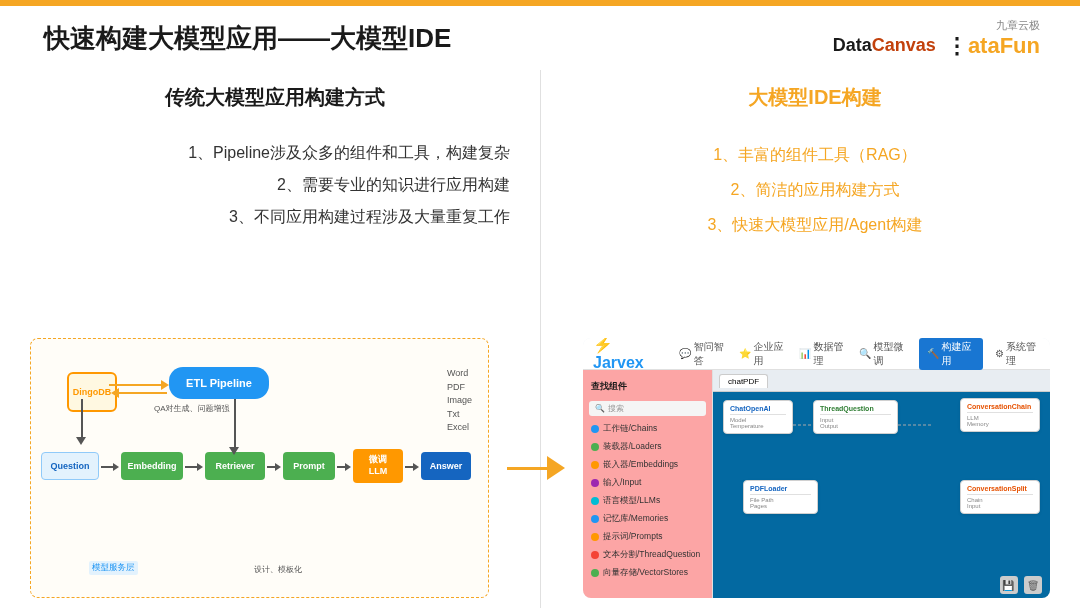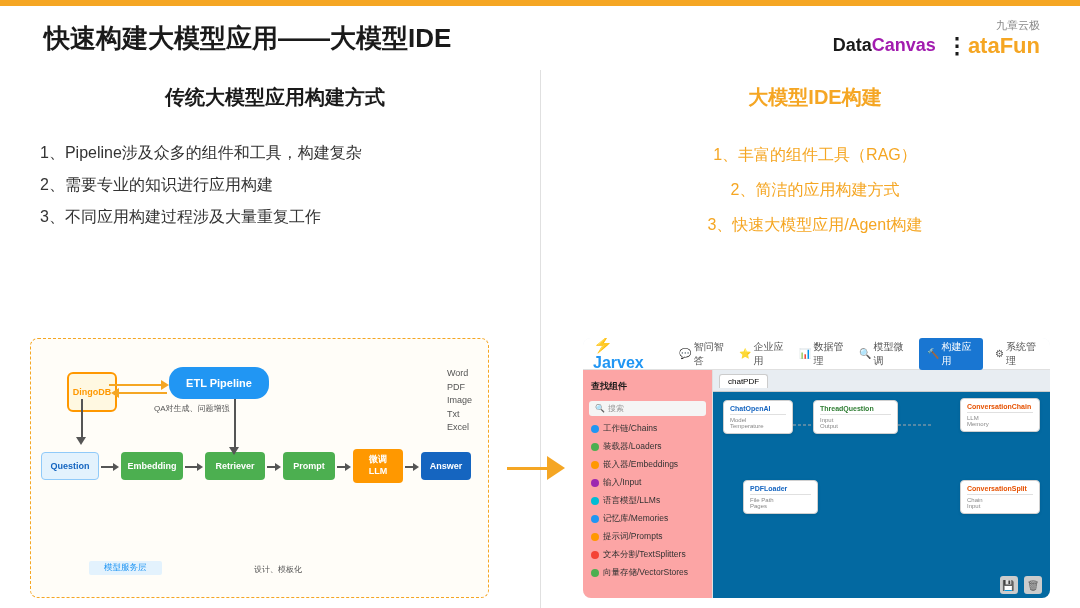--- a/index.html
+++ b/index.html
@@ -40,21 +40,21 @@
       display: flex;
       align-items: center;
       gap: 16px;
     }
     .logo-datacanvas {
       font-size: 18px;
       font-weight: bold;
       color: #1a1a1a;
     }
     .logo-datacanvas span {
-      color: #a21caf;
+      color: #c2410c;
     }
     .logo-nine {
       font-size: 11px;
       color: #888;
       text-align: right;
     }
 
     .section-title {
       font-size: 20px;
       font-weight: bold;
@@ -62,21 +62,21 @@
       text-align: center;
       margin-bottom: 26px;
     }
 
     .section-title.orange {
       color: #f5a623;
     }
 
     .list-items {
       list-style: none;
-      text-align: left;
+      text-align: right;
     }
     .list-items li {
       font-size: 16px;
       color: #333;
       line-height: 2;
     }
 
     .right-list-items {
       list-style: none;
       text-align: center;
@@ -415,21 +415,21 @@
 
       <div class="pipe-box orange-box" style="left:314px;top:102px;width:50px;height:34px;font-size:9px;line-height:1.3;white-space:pre-line;">微调<br>LLM</div>
 
       <div style="position:absolute;left:366px;top:116px;width:14px;height:8px;display:flex;align-items:center;">
         <div style="flex:1;height:1.5px;background:#555;"></div>
         <div style="width:0;height:0;border-top:4px solid transparent;border-bottom:4px solid transparent;border-left:6px solid #555;"></div>
       </div>
 
       <div class="pipe-box answer-box" style="left:382px;top:105px;width:50px;height:28px;font-size:9px;">Answer</div>
 
-      <div style="position:absolute;bottom:14px;left:50px;font-size:8.5px;color:#2196f3;background:#e3f2fd;padding:1px 15px;border-radius:2px;">模型服务层</div>
+      <div style="position:absolute;bottom:14px;left:50px;font-size:8.5px;color:#2196f3;background:#e3f2fd;padding:1px 3px;border-radius:2px;">模型服务层</div>
 
       <div style="position:absolute;bottom:14px;left:215px;font-size:8px;color:#555;">设计、模板化</div>
 
       <div style="position:absolute;left:195px;top:52px;width:2px;height:50px;background:#555;"></div>
       <div style="position:absolute;left:190px;top:100px;width:0;height:0;border-left:5px solid transparent;border-right:5px solid transparent;border-top:8px solid #555;"></div>
 
     </div>
   </div>
 
   <div style="display:flex;align-items:center;padding:0 8px;flex-shrink:0;">
@@ -480,21 +480,21 @@
         <div class="ide-menu-item">
           <div class="ide-menu-dot blue"></div>
           <span>记忆库/Memories</span>
         </div>
         <div class="ide-menu-item">
           <div class="ide-menu-dot orange"></div>
           <span>提示词/Prompts</span>
         </div>
         <div class="ide-menu-item">
           <div class="ide-menu-dot red"></div>
-          <span>文本分割/TextSplitters</span>
+          <span>文本分割/ThreadQuestion</span>
         </div>
         <div class="ide-menu-item">
           <div class="ide-menu-dot green"></div>
           <span>向量存储/VectorStores</span>
         </div>
       </div>
 
       <div class="ide-canvas">
 
         <div style="position:absolute;top:0;left:0;right:0;height:22px;background:#e8edf2;border-bottom:1px solid #ccc;display:flex;align-items:center;padding:0 6px;gap:4px;">

